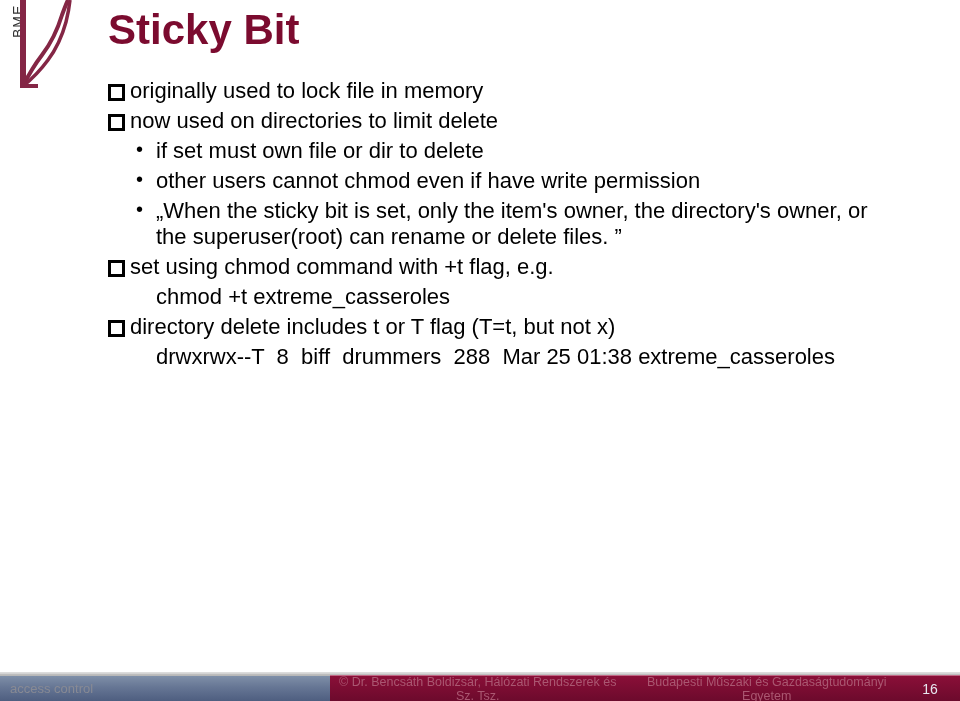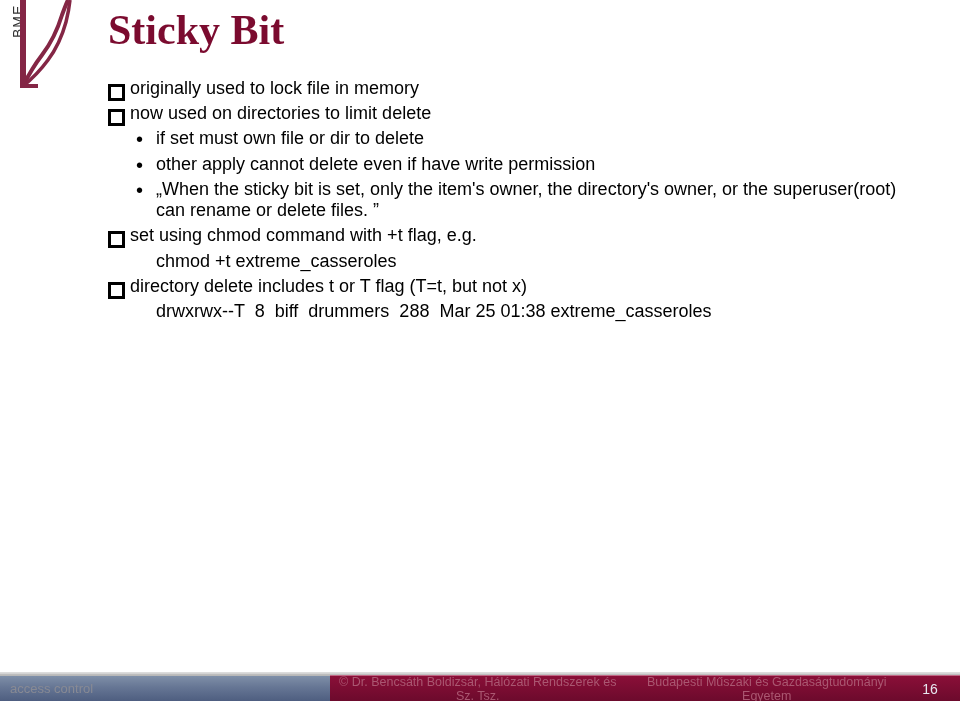--- a/index.html
+++ b/index.html
@@ -23,28 +23,27 @@
     color: #333;
   }
   .sidebar-logo svg { position: absolute; left: 20px; top: 0; }
 
   .title {
     position: absolute;
     left: 108px; top: 6px;
     font-size: 42px;
     font-weight: bold;
     color: #7b0b2f;
-    font-family: Liberation Serif, serif;
   }
 
   .content {
     position: absolute;
     left: 108px; top: 78px;
     width: 790px;
-    font-size: 18px;
+    font-size: 22px;
     color: #000;
     line-height: 1.18;
   }
 
   .b1 { margin: 0 0 4px 0; padding-left: 22px; position: relative; }
   .b1::before {
     content: ""; position: absolute; left: 0; top: 6px;
     width: 11px; height: 11px; border: 3px solid #000; background: #fff;
   }
 
@@ -114,21 +113,21 @@
       <path d="M 0 86 L 18 86" stroke="#842645" stroke-width="4"></path>
     </svg>
   </div>
 
   <div class="title">Sticky Bit</div>
 
   <div class="content">
     <div class="b1"><span>originally used to lock file in memory</span></div>
     <div class="b1"><span>now used on directories to limit delete</span></div>
     <div class="b2"><span>if set must own file or dir to delete</span></div>
-    <div class="b2"><span>other apply cannot delete even if have write permission</span></div>
+    <div class="b2"><span>other users cannot chmod even if have write permission</span></div>
     <div class="b2"><span>„When the sticky bit is set, only the item's owner, the directory's owner, or the superuser(root) can rename or delete files. ”</span></div>
     <div class="b1"><span>set using chmod command with +t flag, e.g.</span></div>
     <div class="code">chmod +t extreme_casseroles</div>
     <div class="b1"><span>directory delete includes t or T flag (T=t, but not x)</span></div>
     <div class="code">drwxrwx--T  8  biff  drummers  288  Mar 25 01:38 extreme_casseroles</div>
   </div>
 
   <div class="footer">
     <div class="footer-rule2"></div>
     <div class="footer-rule"></div>

